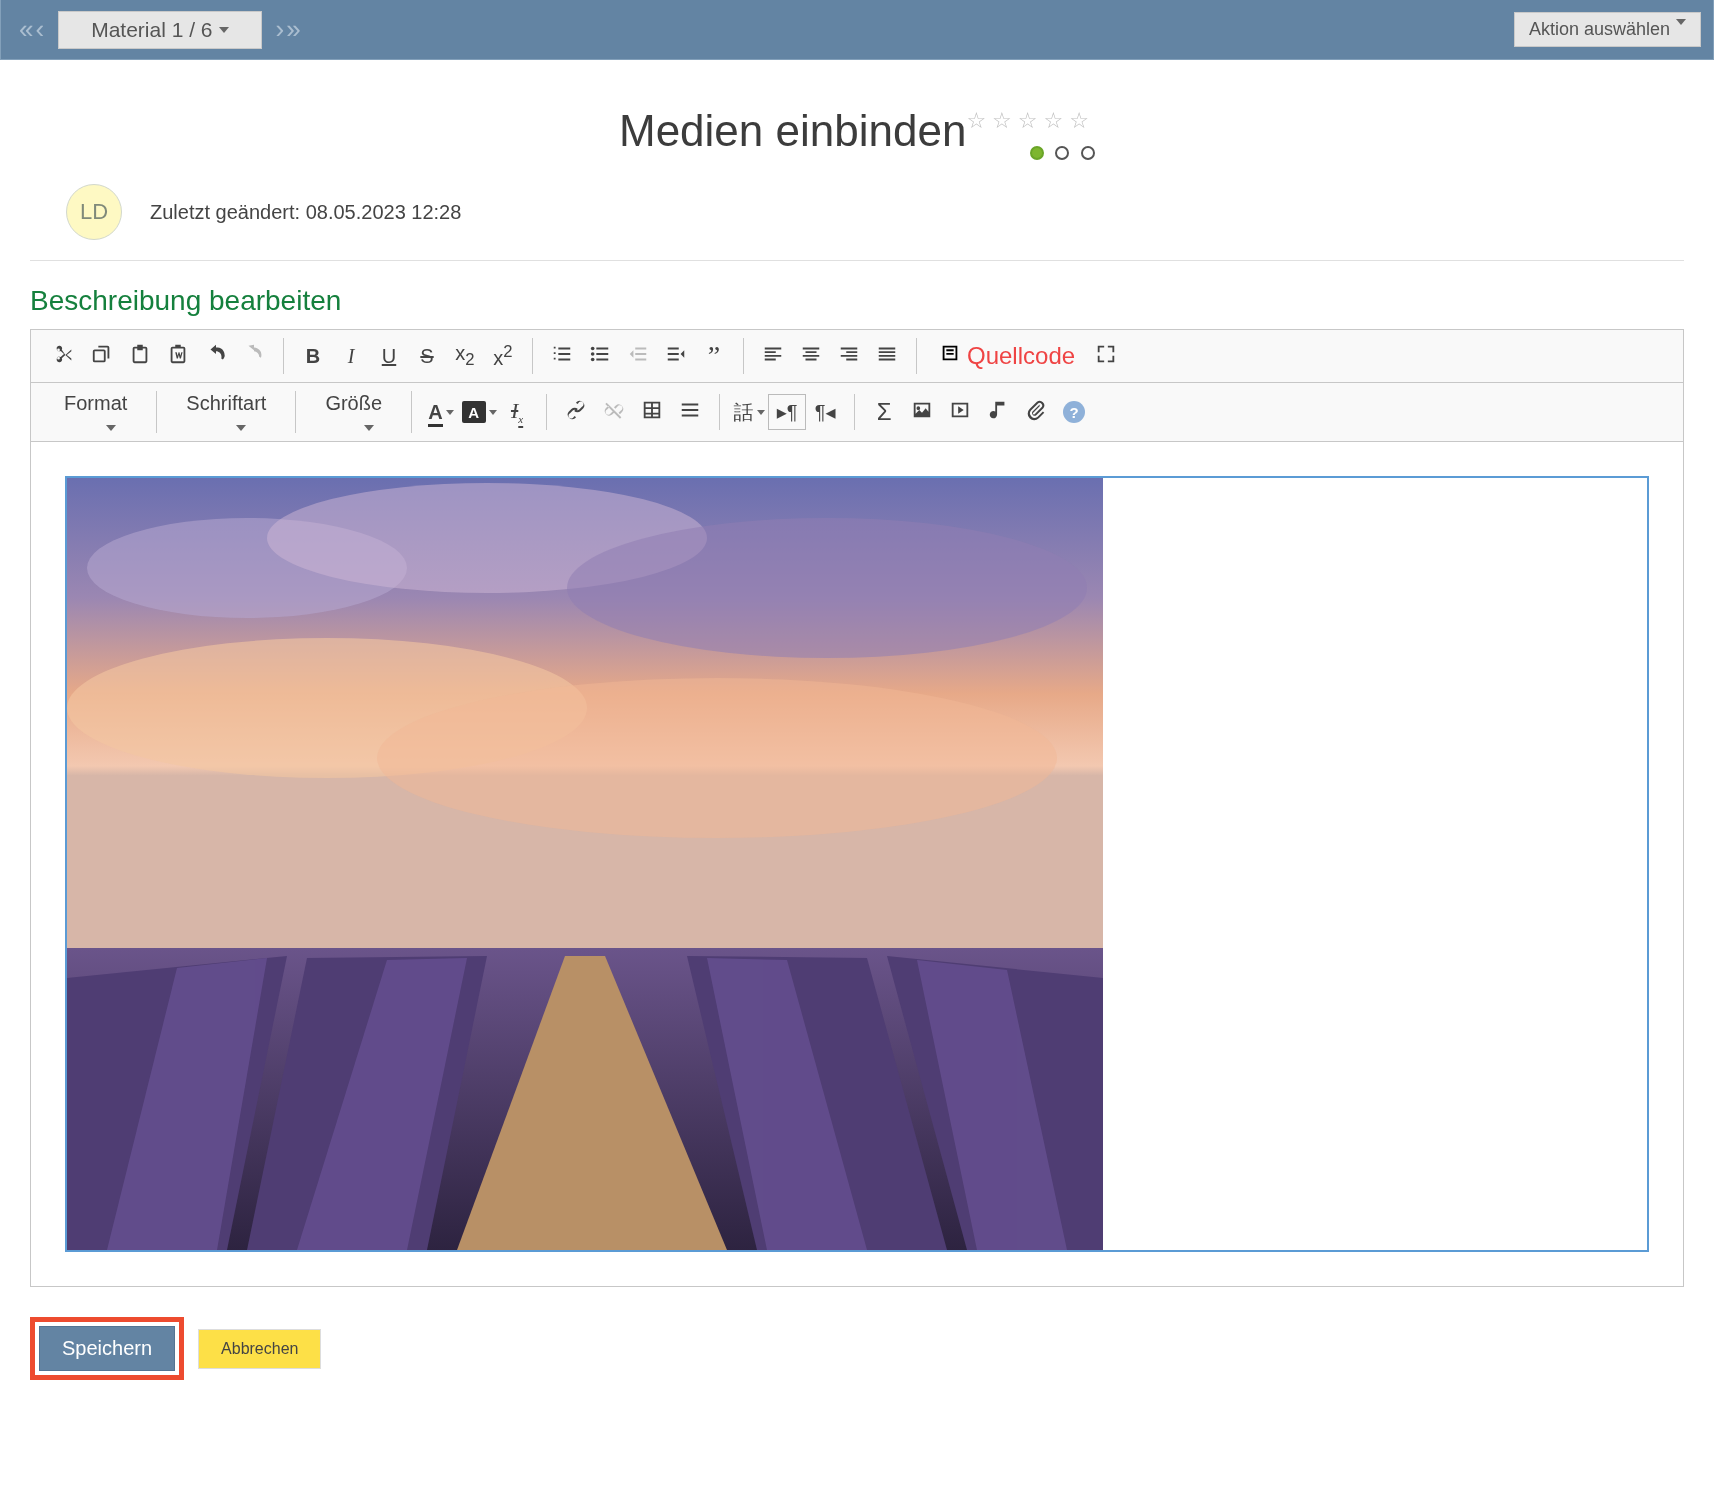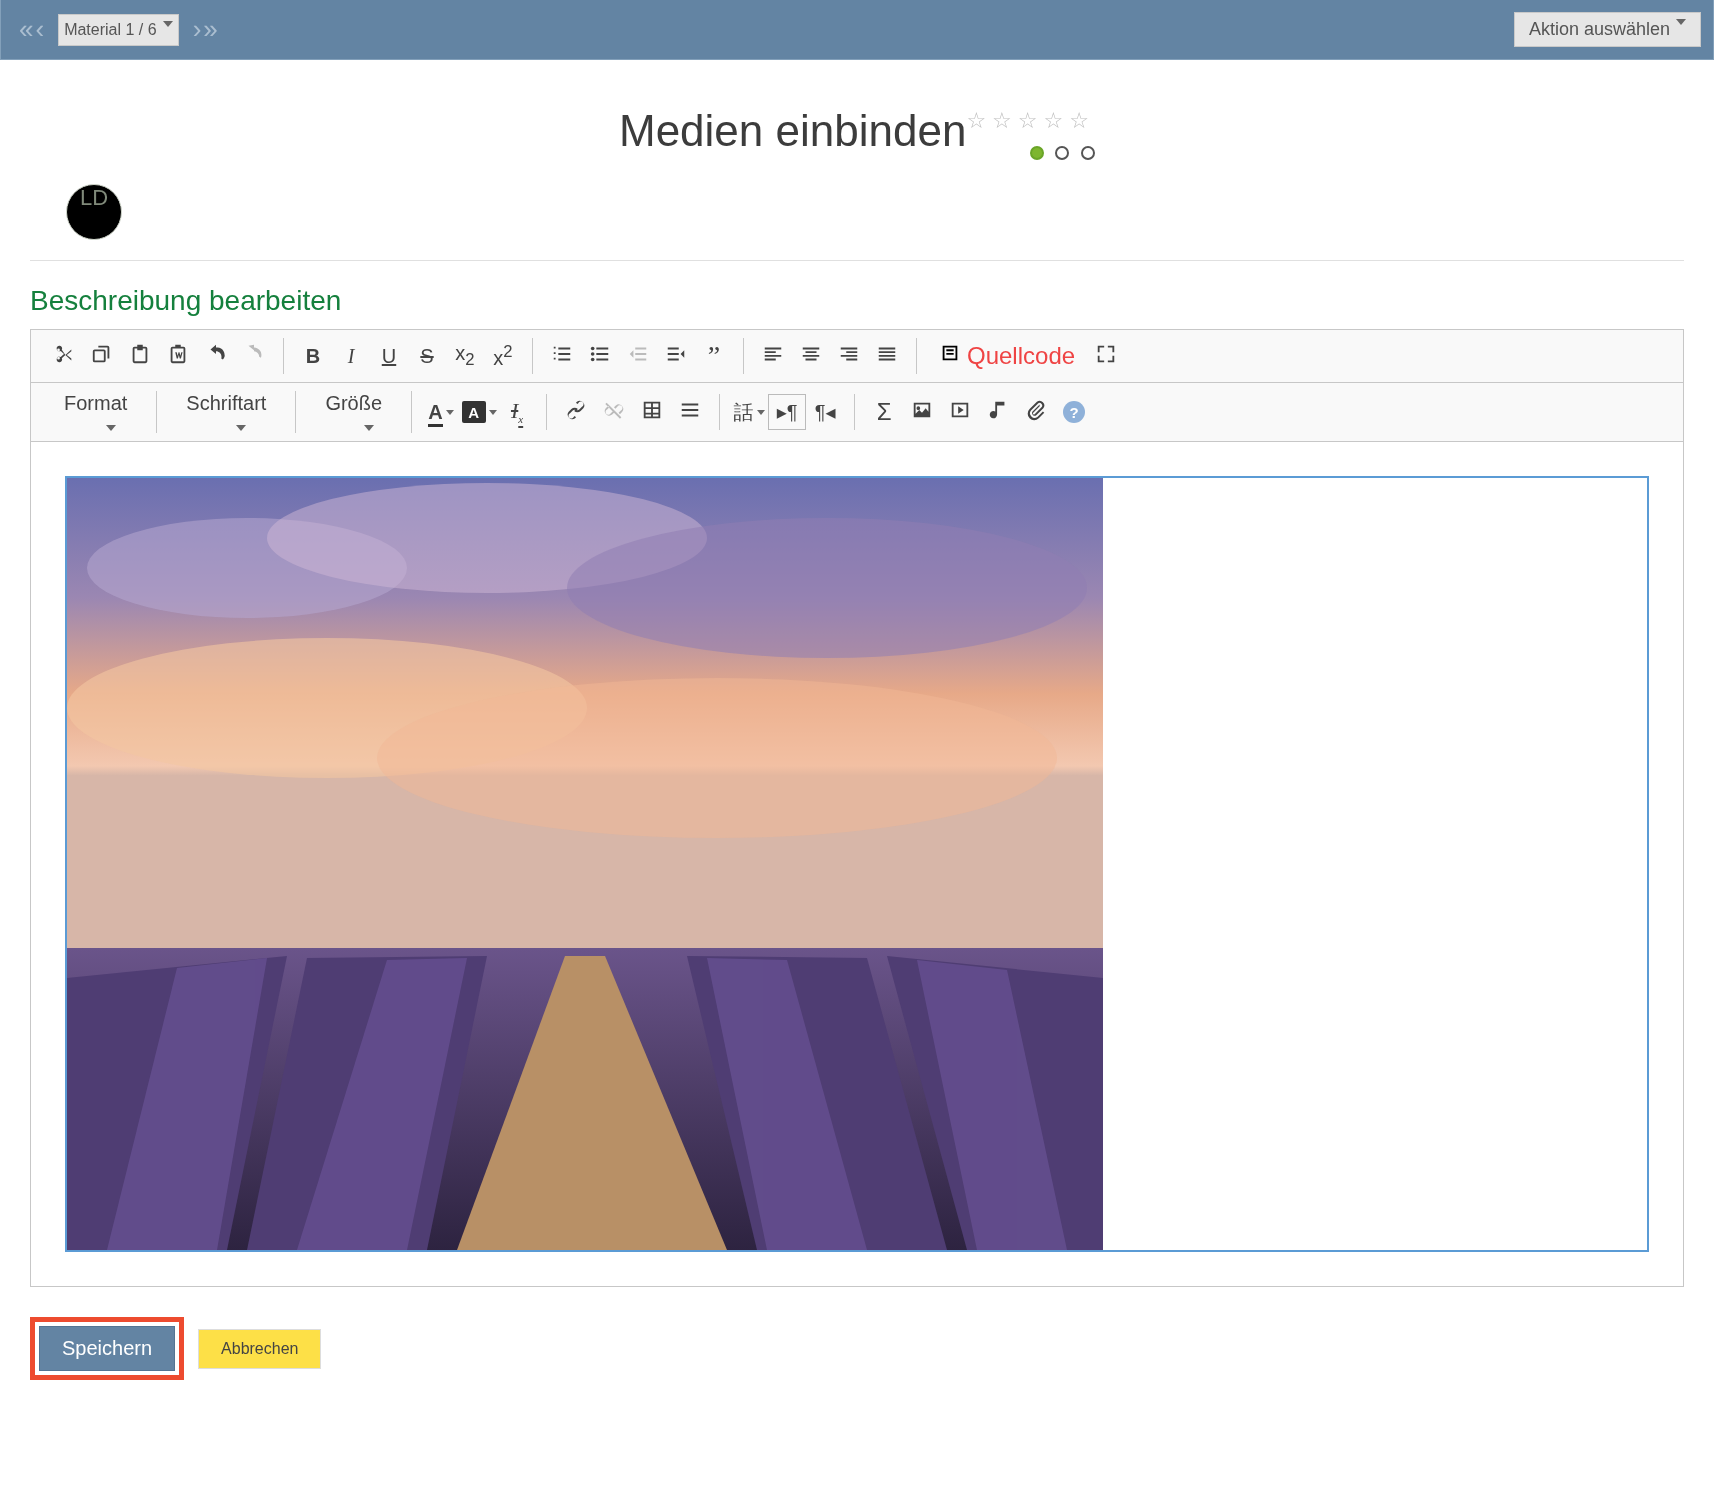--- a/index.html
+++ b/index.html
@@ -15,24 +15,24 @@
     align-items:center;
     padding:0 12px;
     justify-content:space-between;
   }
   .topbar-left { display:flex; align-items:center; gap:8px; }
   .nav-arrows { display:flex; align-items:center; gap:2px; color:#dbe5ee; font-size:26px; cursor:pointer; padding:0 6px;}
   .nav-arrows span { opacity:.6; }
   .material-dd {
     background:#e6e6e6;
     color:#555;
-    font-size:16px;
-    padding:6px 5px;
+    font-size:21px;
+    padding:6px 32px;
     border:1px solid #c9c9c9;
-    display:flex; gap:6px;
+    display:flex; align-items:center; gap:6px;
     cursor:pointer;
   }
   .action-dd {
     background:#e6e6e6;
     color:#555;
     font-size:18px;
     padding:6px 14px;
     border:1px solid #c9c9c9;
     display:flex; gap:6px;
     cursor:pointer;
@@ -40,21 +40,21 @@
   .content { padding:30px 30px 30px 30px; }
   .title-row { display:flex; justify-content:center; align-items:flex-start; }
   h1 { font-size:44px; font-weight:400; color:#3c3c3c; margin:16px 0 28px 0; }
   .status-col { text-align:right; margin-top:18px; }
   .stars { color:#bfbfbf; font-size:22px; letter-spacing:6px; }
   .status-circles { margin-top:8px; font-size:20px; }
   .circle { display:inline-block; width:14px; height:14px; border:2px solid #555; border-radius:50%; margin-left:6px;}
   .circle.filled { background:#7db62f; border-color:#6aa528; }
 
   .meta-row { display:flex; align-items:center; gap:28px; padding-bottom:20px; border-bottom:1px solid #e0e0e0; margin-bottom:18px;}
-  .avatar { width:56px; height:56px; border-radius:50%; background:#000000; border:1px solid #d2d8cd; display:flex; align-items:flex-start; justify-content:center; color:#808a7a; font-size:22px; margin-left:36px;}
+  .avatar { width:56px; height:56px; border-radius:50%; background:#fef9c3; border:1px solid #d2d8cd; display:flex; align-items:center; justify-content:center; color:#808a7a; font-size:22px; margin-left:36px;}
   .meta-text { color:#444; font-size:20px; line-height:1.7; }
 
   .section-heading { color:#15803d; font-size:28px; font-weight:400; margin:24px 0 12px 0; }
 
   .editor { border:1px solid #c7c7c7; }
   .toolbar { background:#f9f9f9; border-bottom:1px solid #c7c7c7; display:flex; align-items:center; flex-wrap:wrap; padding:8px 14px; gap:0; row-gap:6px;}
   .tgroup { display:flex; align-items:center; padding-right:10px; margin-right:10px; border-right:1px solid #c7c7c7; }
   .tgroup.noborder { border-right:none; }
   .tbtn { width:38px; height:36px; display:flex; align-items:center; justify-content:center; color:#444; cursor:pointer; font-size:20px; }
   .tbtn.disabled { color:#bbb; cursor:default; }
@@ -119,20 +119,24 @@
         <span class="circle"></span>
       </div>
     </div>
   </div>
 
   <div class="meta-row">
     <div class="avatar">
       <span>LD</span>
     </div>
     <div class="meta-text">
+      <div>
+        <span>Zuletzt geändert:</span>
+        <span>08.05.2023 12:28</span>
+      </div>
     </div>
   </div>
 
   <div class="section-heading">Beschreibung bearbeiten</div>
 
   <div class="editor">
 
     <div class="toolbar">
       <div class="tgroup">
         <div class="tbtn">

